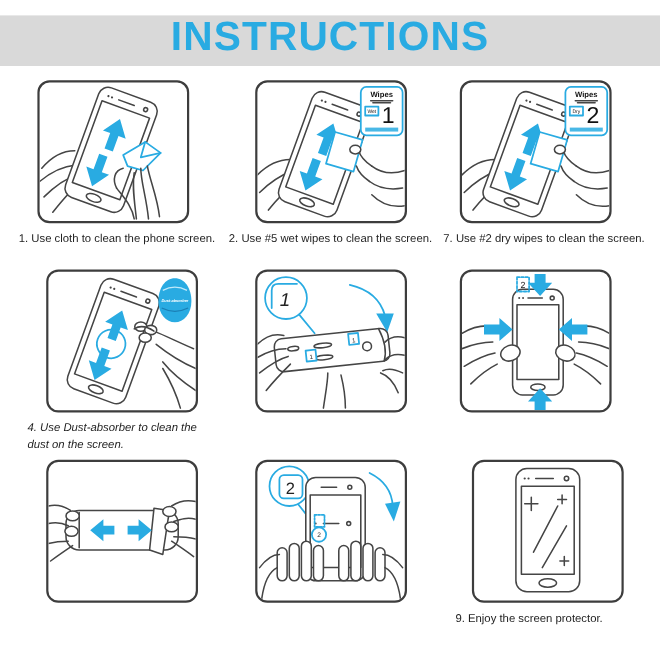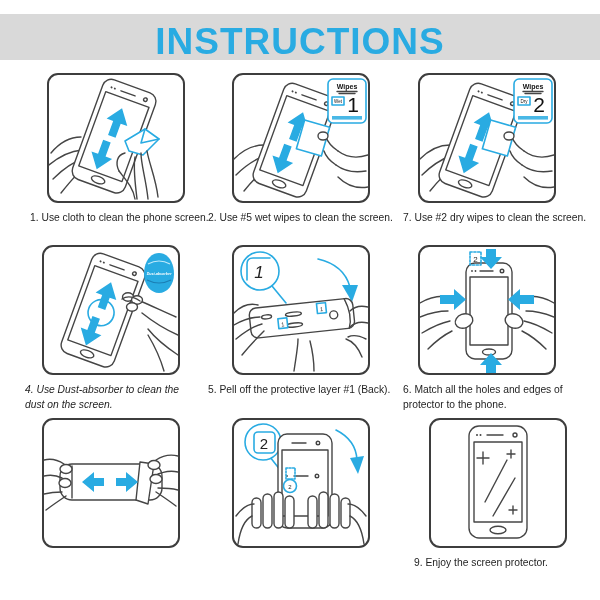--- a/index.html
+++ b/index.html
@@ -1,19 +1,19 @@
 <!DOCTYPE html>
 <html><head>
 <meta charset="utf-8">
 <style>
   html,body{margin:0;padding:0;background:#fff;}
   .page{position:relative;width:600px;height:600px;background:#fff;overflow:hidden;
         font-family:"Liberation Sans",sans-serif;}
   .header-band{position:absolute;left:0;top:14px;width:600px;height:46px;background:#D9D9D9;
-        display:flex;align-items:flex-end;justify-content:center;}
+        display:flex;align-items:flex-start;justify-content:center;}
   .page-title{color:#29ABE2;font-size:37px;font-weight:bold;letter-spacing:1px;line-height:1;}
   .step{position:absolute;}
   .panel{border:2px solid #3d3d3d;border-radius:11px;background:#fff;width:138px;height:130px;
          box-sizing:border-box;overflow:hidden;}
   .col1 .panel{margin-left:17px;}
   .col2 .panel{margin-left:24px;}
   .col3 .panel{margin-left:15px;}
   .caption{margin-top:7px;font-size:10.3px;line-height:15px;color:#1e1e1e;white-space:pre-line;}
   .panel svg{display:block;width:134px;height:126px;}
   .ink{stroke:#454545;fill:none;stroke-width:1.4;stroke-linecap:round;stroke-linejoin:round;}
@@ -25,21 +25,21 @@
 </style>
 </head>
 <body>
 
 <div class="page">
 
   <div class="header-band">
     <div class="page-title">INSTRUCTIONS</div>
   </div>
 
-  <div class="step col1" style="left:30px;top:73px;width:182px;">
+  <div class="step col1" style="left:17px;top:73px;width:182px;">
     <div class="panel">
       <svg viewBox="0 0 134 126">
         <g>
           <path class="ink" d="M2,78 C12,66 22,62 32,62"></path>
           <path class="ink" d="M0,90 C12,80 22,76 33,75"></path>
           <path class="ink" d="M4,104 C14,94 24,87 34,84"></path>
           <path class="ink" d="M12,118 C20,108 28,98 36,92"></path>
         </g>
         <g transform="rotate(20 64 64)">
           <rect class="inkf" x="36" y="8" width="56" height="106" rx="9"></rect>
@@ -225,21 +225,20 @@
           <path class="ink" d="M80,124 C80,112 78,102 76,94"></path>
         </g>
         <g>
           <path class="ink" d="M134,60 C126,58 120,60 116,64"></path>
           <path class="ink" d="M134,76 C126,74 120,76 116,80"></path>
           <path class="ink" d="M132,92 C124,88 118,88 114,90"></path>
           <path class="ink" d="M128,110 C124,100 118,94 112,92"></path>
         </g>
       </svg>
     </div>
-    <div class="caption">5. Pell off the protective layer #1 (Back).</div>
   </div>
 
   <div class="step col3" style="left:403px;top:245px;width:192px;">
     <div class="panel">
       <svg viewBox="0 0 134 126">
         <g>
           <path class="ink" d="M0,56 C10,50 20,48 30,50"></path>
           <path class="ink" d="M0,70 C10,66 18,64 28,64"></path>
           <path class="ink" d="M2,86 C12,80 20,76 30,74"></path>
           <path class="ink" d="M8,102 C16,94 24,88 32,84"></path>
@@ -264,22 +263,20 @@
         <g>
           <rect class="accs" x="50" y="5" width="11" height="13" stroke-dasharray="2.2,1.6" stroke-width="1.2"></rect>
           <text x="55.5" y="15" font-size="8" fill="#222" text-anchor="middle">2</text>
         </g>
         <path class="acc" d="M66,2 L76,2 L76,10 L82,10 L71,22 L60,10 L66,10 Z"></path>
         <path class="acc" d="M20,48 L34,48 L34,42 L46,52.5 L34,63 L34,57 L20,57 Z"></path>
         <path class="acc" d="M114,48 L100,48 L100,42 L88,52.5 L100,63 L100,57 L114,57 Z"></path>
         <path class="acc" d="M66,126 L76,126 L76,118 L82,118 L71,106 L60,118 L66,118 Z"></path>
       </svg>
     </div>
-    <div class="caption">6. Match all the holes and edges of
-protector to the phone.</div>
   </div>
 
   <div class="step col1" style="left:25px;top:418px;width:182px;">
     <div class="panel">
       <svg viewBox="0 0 134 126">
         <g>
           <rect class="inkf" x="16" y="44" width="102" height="36" rx="12"></rect>
           <line class="ink" x1="28" y1="46" x2="28" y2="78"></line>
         </g>
         <path class="inkf" d="M96,42 L110,44 L104,84 L92,80 Z"></path>

